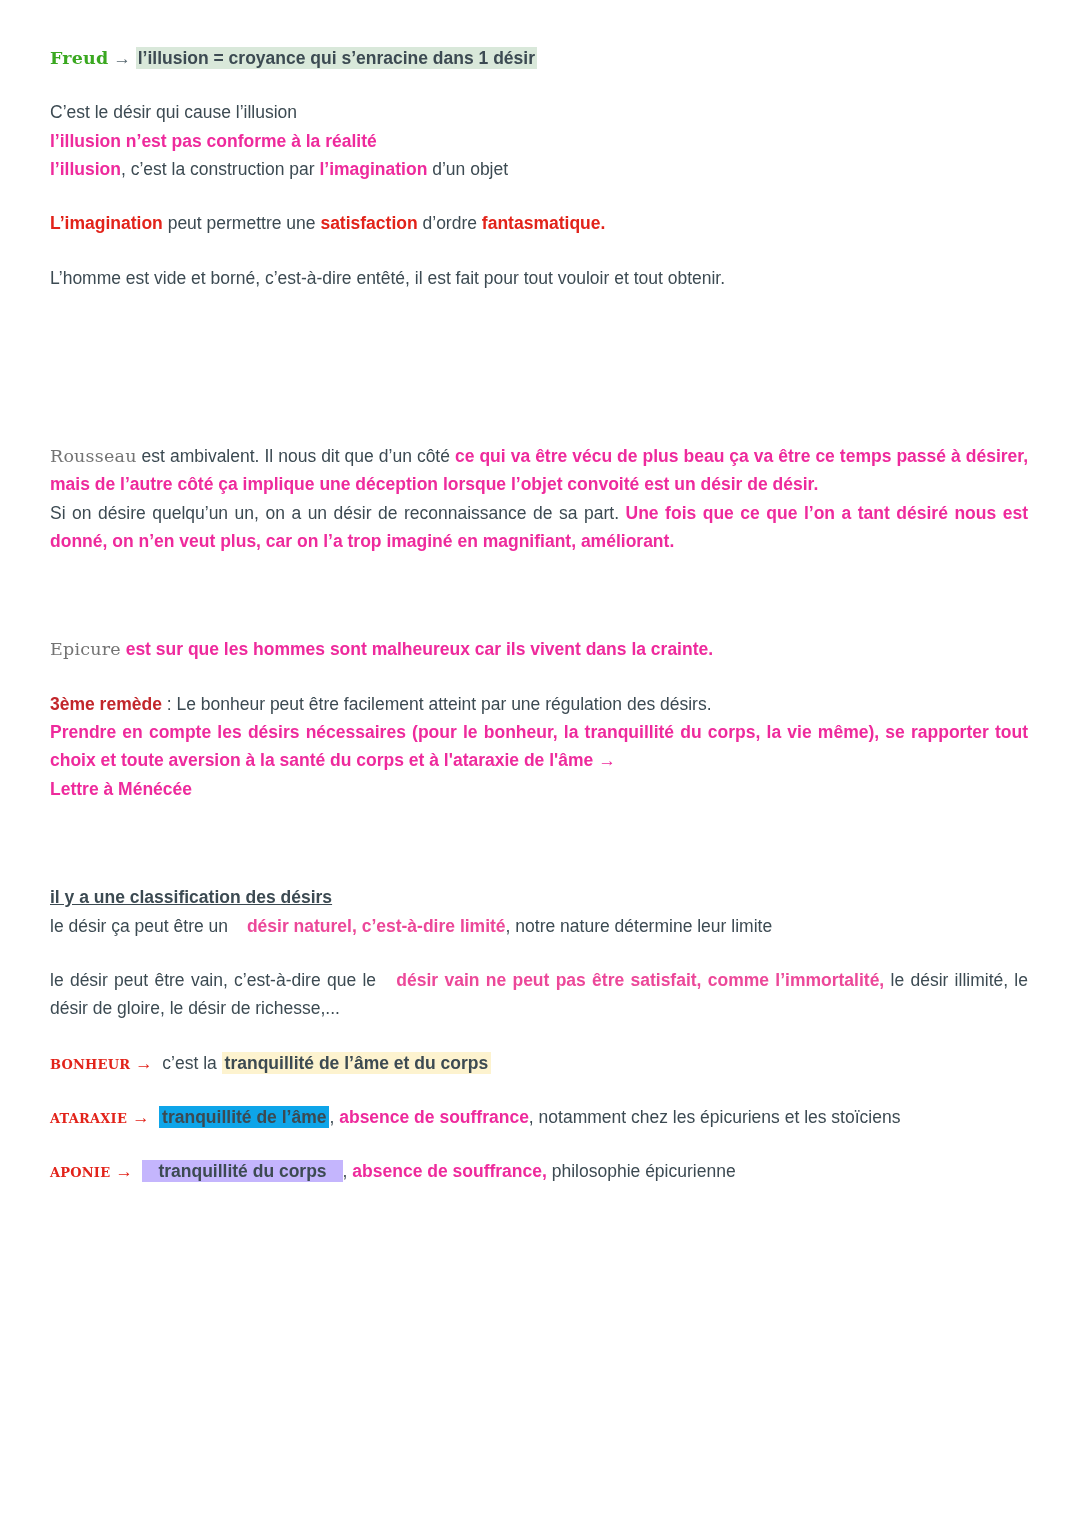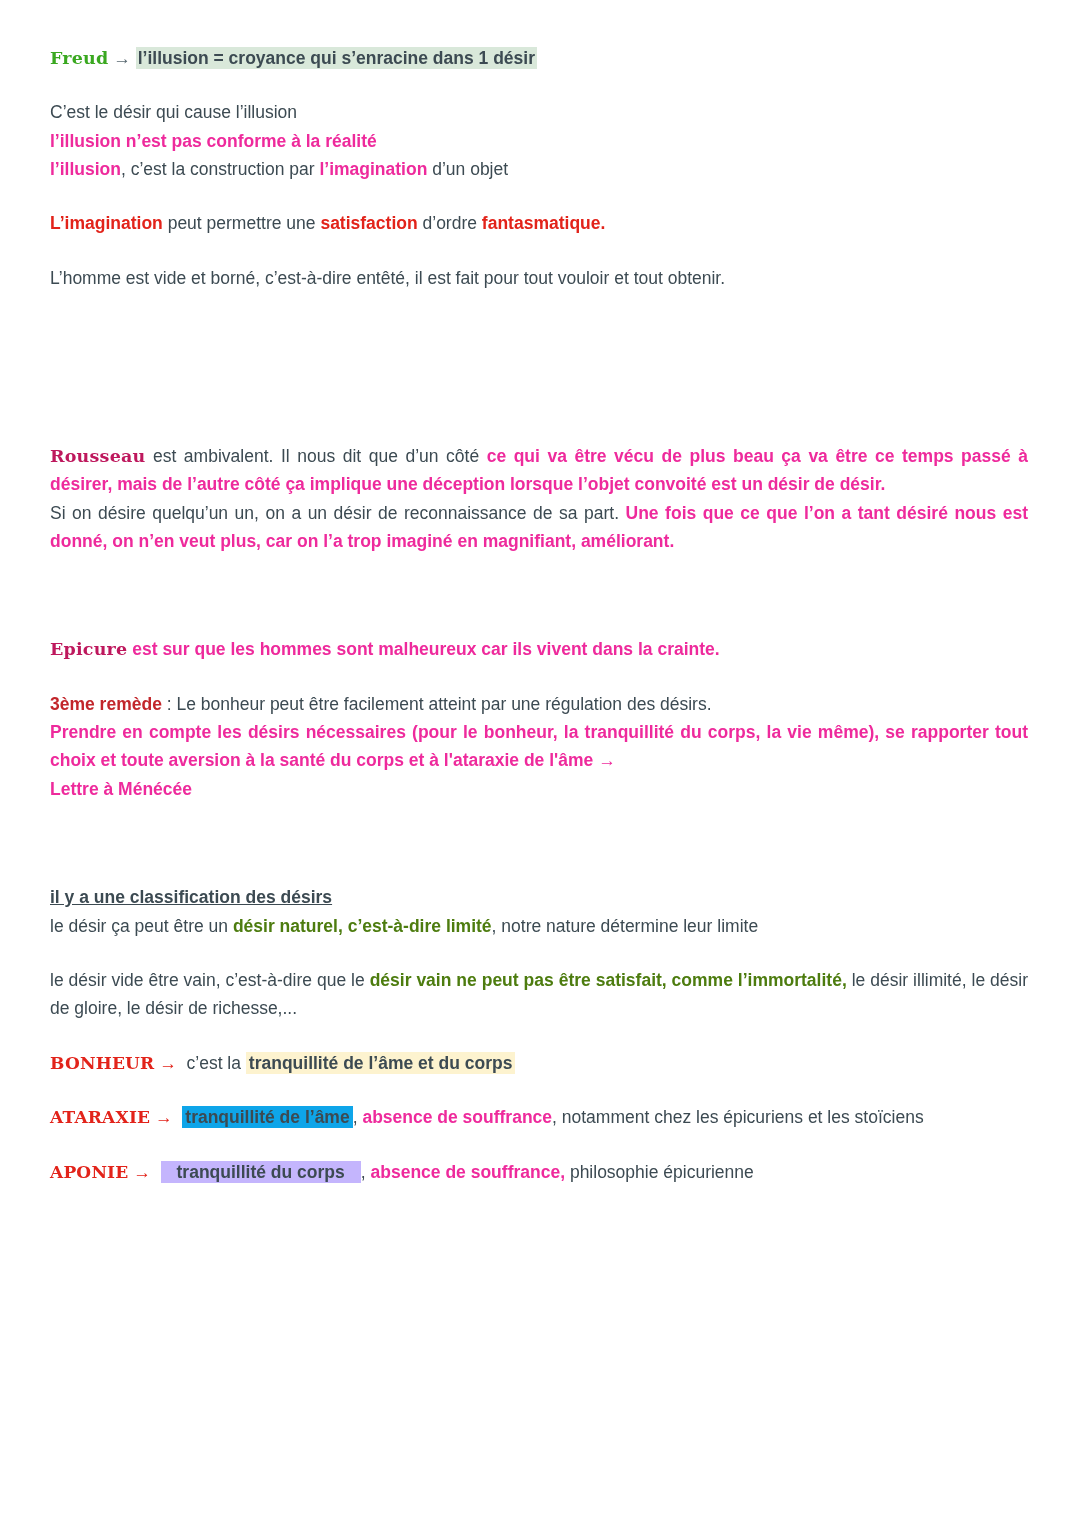--- a/index.html
+++ b/index.html
@@ -32,33 +32,33 @@
 
   .just { text-align: justify; }
 
   
   .b { font-weight: bold; }
   .teal { color: #3c4a52; }
   .greenbold { color: #2e9d18; font-weight: bold; }
   .magenta { color: #ee2a9c; font-weight: bold; }
   .red { color: #e2231a; font-weight: bold; }
   .darkred { color: #c2262b; font-weight: bold; margin-top: 41px; }
-  .blue { color: #4d7c0f; font-weight: bold; }
+  .blue { color: #ec4899; font-weight: bold; margin-left: 14px; }
   .pinkhdr {
-    color: #be185d;
-    font-weight: bold;
+    color: #737373;
+    font-weight: normal;
     font-family: "DejaVu Serif", serif;
     letter-spacing: .2px;
   }
   .redhdr {
     color: #e2231a;
     font-weight: bold;
     font-family: "DejaVu Serif", serif;
     letter-spacing: .2px;
-    font-size: 17px;
+    font-size: 13px;
   }
   .greenhdr {
     color: #3aa820;
     font-weight: bold;
     font-family: "DejaVu Serif", serif;
     letter-spacing: .2px;
   }
   .hl-green { background: #d9e8da; padding: 1px 2px; }
   .hl-yellow { background: #fdf3cf; padding: 1px 3px; }
   .hl-mint { background: #0ea5e9; padding: 1px 3px; }
@@ -145,21 +145,21 @@
   <p class="block">
     <span class="b teal under">il y a une classification des désirs</span>
   </p>
   <p class="block">
     <span class="teal">le désir ça peut être un </span><span class="blue">désir naturel, c’est-à-dire limité</span><span class="teal">, notre nature détermine leur limite</span>
   </p>
 
   <div class="spacer-md"></div>
 
   <p class="block just">
-    <span class="teal">le désir vide être vain, c’est-à-dire que le </span><span class="blue">désir vain ne peut pas être satisfait, comme l’immortalité,</span><span class="teal"> le désir illimité, le désir de gloire, le désir de richesse,...</span>
+    <span class="teal">le désir peut être vain, c’est-à-dire que le </span><span class="blue">désir vain ne peut pas être satisfait, comme l’immortalité,</span><span class="teal"> le désir illimité, le désir de gloire, le désir de richesse,...</span>
   </p>
 
   <div class="spacer-md"></div>
 
   <p class="block">
     <span class="redhdr">BONHEUR</span>
     <span class="arrow-red">→</span>&nbsp;
     <span class="teal">c’est la </span><span class="hl-yellow b teal">tranquillité de l’âme et du corps</span>
   </p>
 

